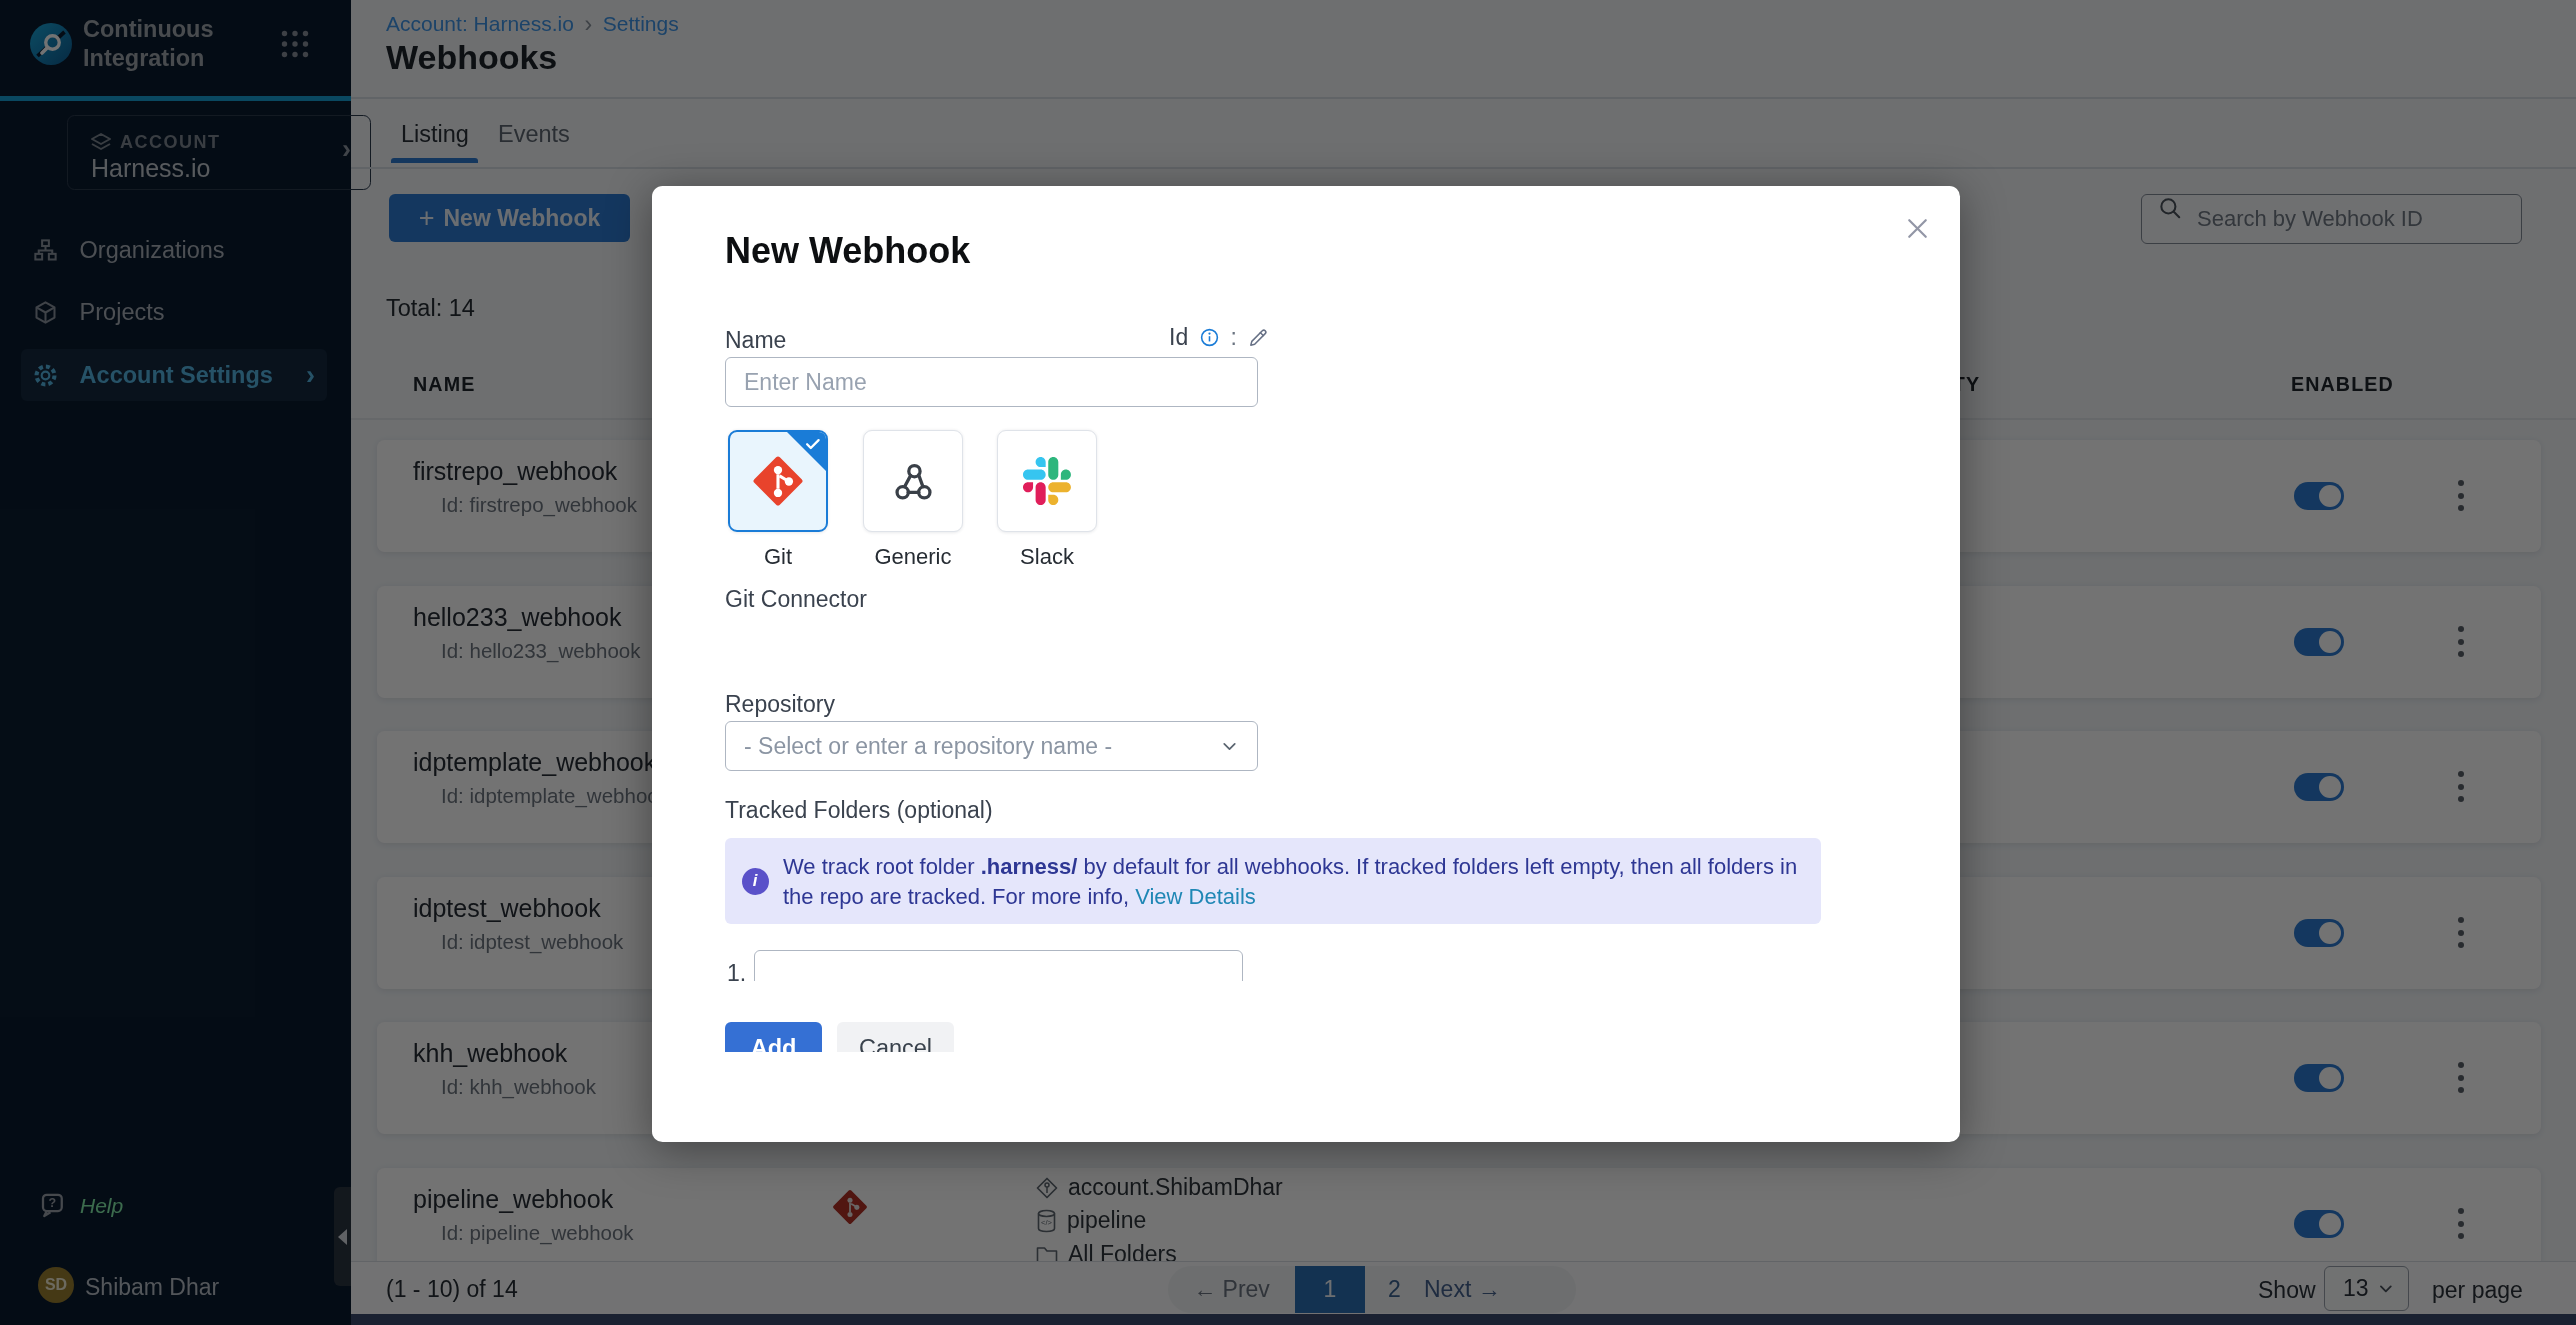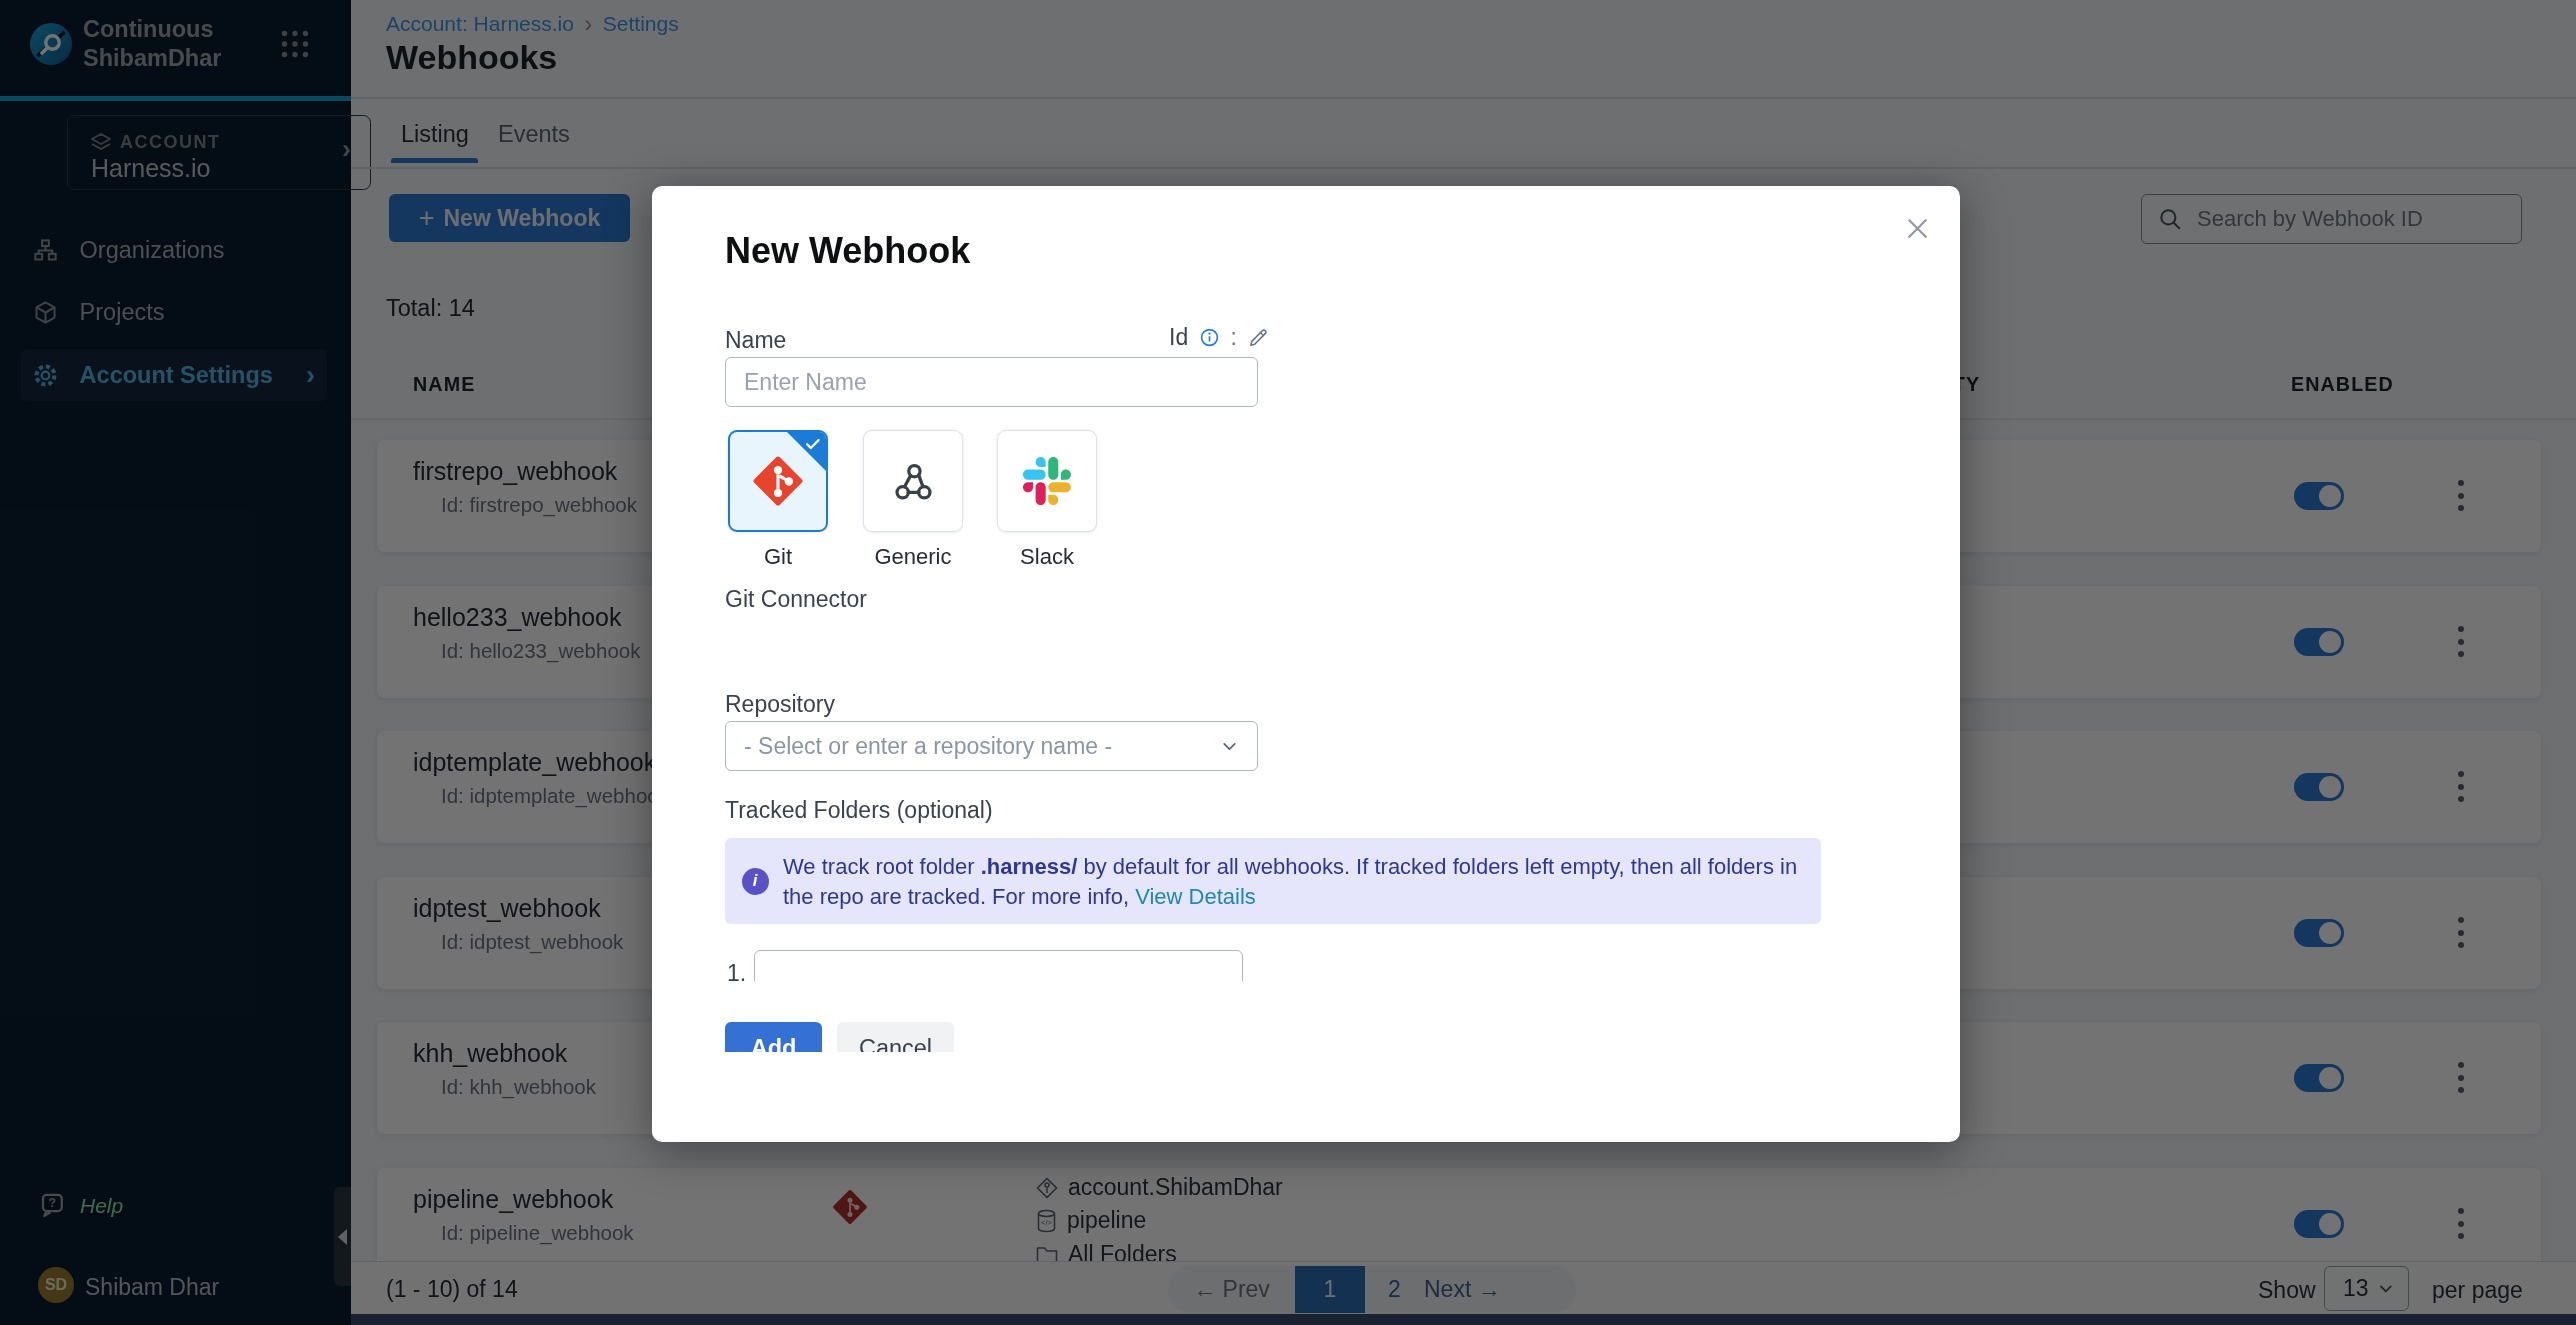--- a/index.html
+++ b/index.html
@@ -34,21 +34,21 @@
   .crumb-sep{font-size:23px;color:#8A929C;margin:0 10.6px;}
   .page-title{left:386px;top:38px;font-size:34px;font-weight:bold;color:#1D242B;}
   .hline{background:#D8DDE4;height:1.5px;}
   .tab{font-size:23.5px;}
   .tab.active{color:#2A3139;}
   .tab.inactive{color:#5E6771;}
   .tab-underline{left:391px;top:158px;width:87px;height:5.3px;background:#2E7AD0;border-radius:3px 3px 0 0;}
   .btn-primary{left:389px;top:194px;width:241px;height:48px;background:#2D7BD2;border-radius:6px;
      display:flex;align-items:center;justify-content:center;color:#EAF2FA;font-size:23px;font-weight:bold;gap:9px;}
   .search-box{left:2141px;top:194px;width:379px;height:48px;border:1.5px solid #848C97;border-radius:6px;
-     background:#F7F9FB;display:flex;align-items:center;}
+     background:#F7F9FB;display:flex;}
   .search-box input{border:none;outline:none;background:transparent;font-size:22px;color:#3A424C;
      font-family:inherit;width:288px;}
   .search-box input::placeholder{color:#717A85;}
   .total-lbl{left:386px;top:295px;font-size:23.5px;color:#262D34;}
   .col-h{top:373px;font-size:19.7px;font-weight:bold;letter-spacing:1.1px;color:#20262D;}
   .row-card{left:377px;width:2164px;height:112px;background:#FFFFFF;border-radius:7.6px;
      box-shadow:0 1.5px 6px rgba(40,50,70,.10);}
   .row-name{left:36px;top:16.7px;font-size:25px;color:#262D35;position:absolute;}
   .row-id{left:36px;top:53px;font-size:20.5px;color:#6E7680;position:absolute;margin-left:28px;}
   .toggle{left:1917px;top:42px;width:50px;height:28px;border-radius:14.4px;background:#2D7BD2;position:absolute;}
@@ -112,21 +112,21 @@
 
   <div class="abs sidebar">
     <div class="abs logo-circle">
       <svg width="42" height="42" viewBox="0 0 56 56">
         <line x1="10" y1="44" x2="24" y2="31" stroke="#0B1C30" stroke-width="5"></line>
         <line x1="46" y1="12" x2="35" y2="22" stroke="#0B1C30" stroke-width="5"></line>
         <circle cx="30" cy="26" r="9" fill="none" stroke="#FFFFFF" stroke-width="4.5"></circle>
         <line x1="23" y1="33" x2="16" y2="40" stroke="#FFFFFF" stroke-width="5" stroke-linecap="round"></line>
       </svg>
     </div>
-    <div class="abs module-title">Continuous ShibamDhar</div>
+    <div class="abs module-title">Continuous Integration</div>
     <svg class="abs" style="left:280px;top:29px" width="30" height="30" viewBox="0 0 40 40">
       <g fill="#8A919B">
         <circle cx="6" cy="6" r="3.6"></circle>
           <circle cx="20" cy="6" r="3.6"></circle>
           <circle cx="34" cy="6" r="3.6"></circle>
         <circle cx="6" cy="20" r="3.6"></circle>
           <circle cx="20" cy="20" r="3.6"></circle>
           <circle cx="34" cy="20" r="3.6"></circle>
         <circle cx="6" cy="34" r="3.6"></circle>
           <circle cx="20" cy="34" r="3.6"></circle>

